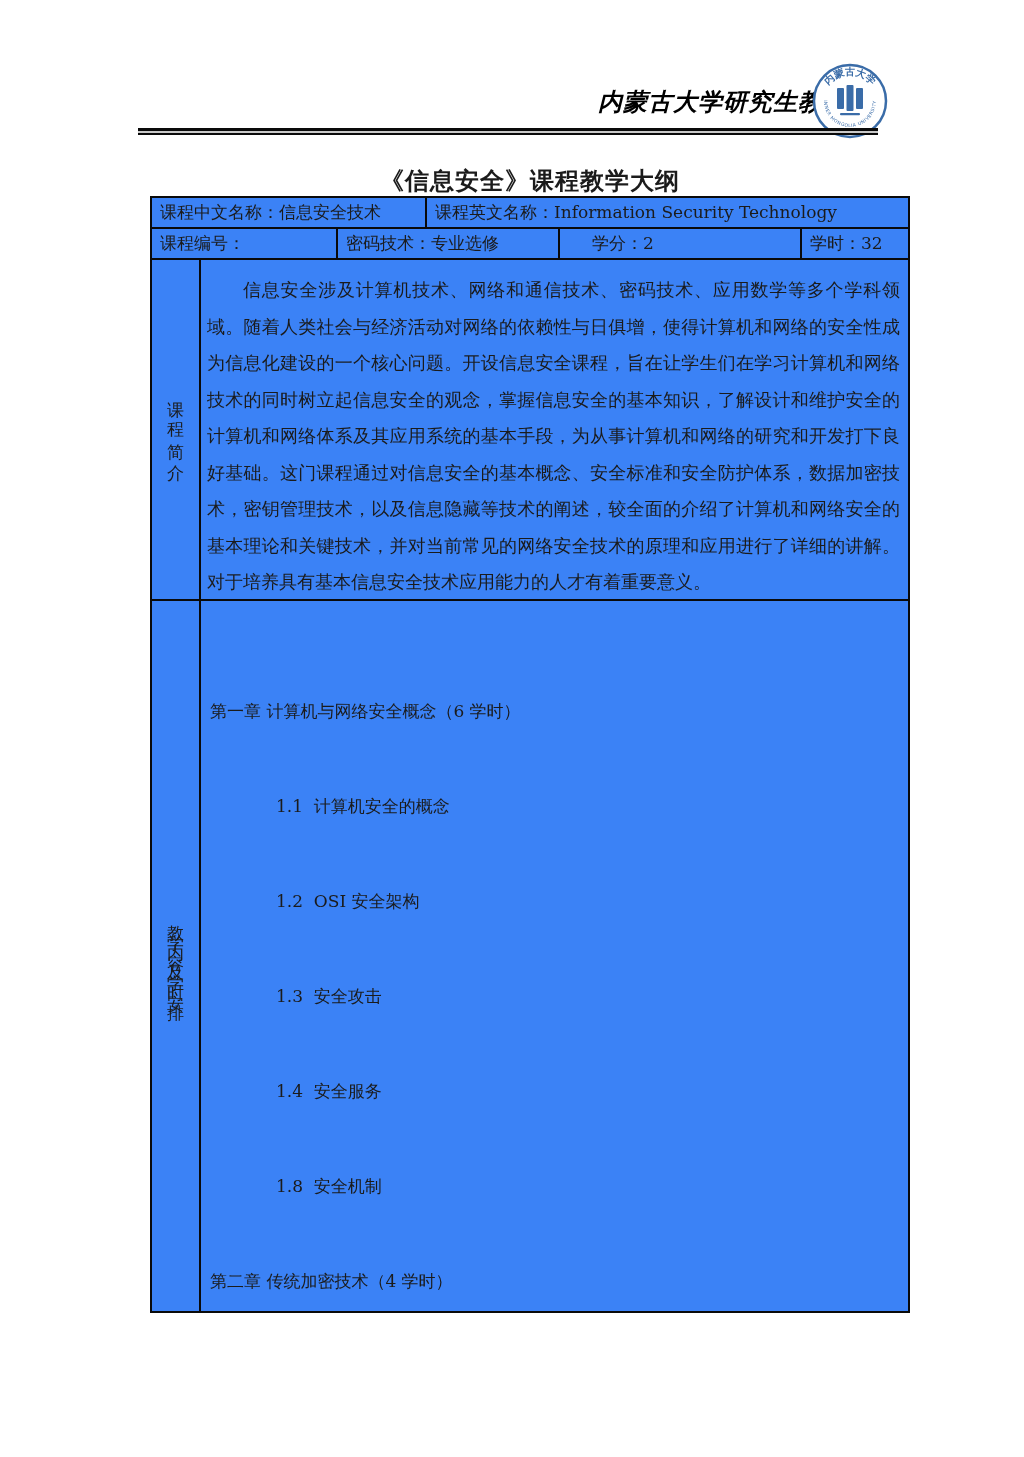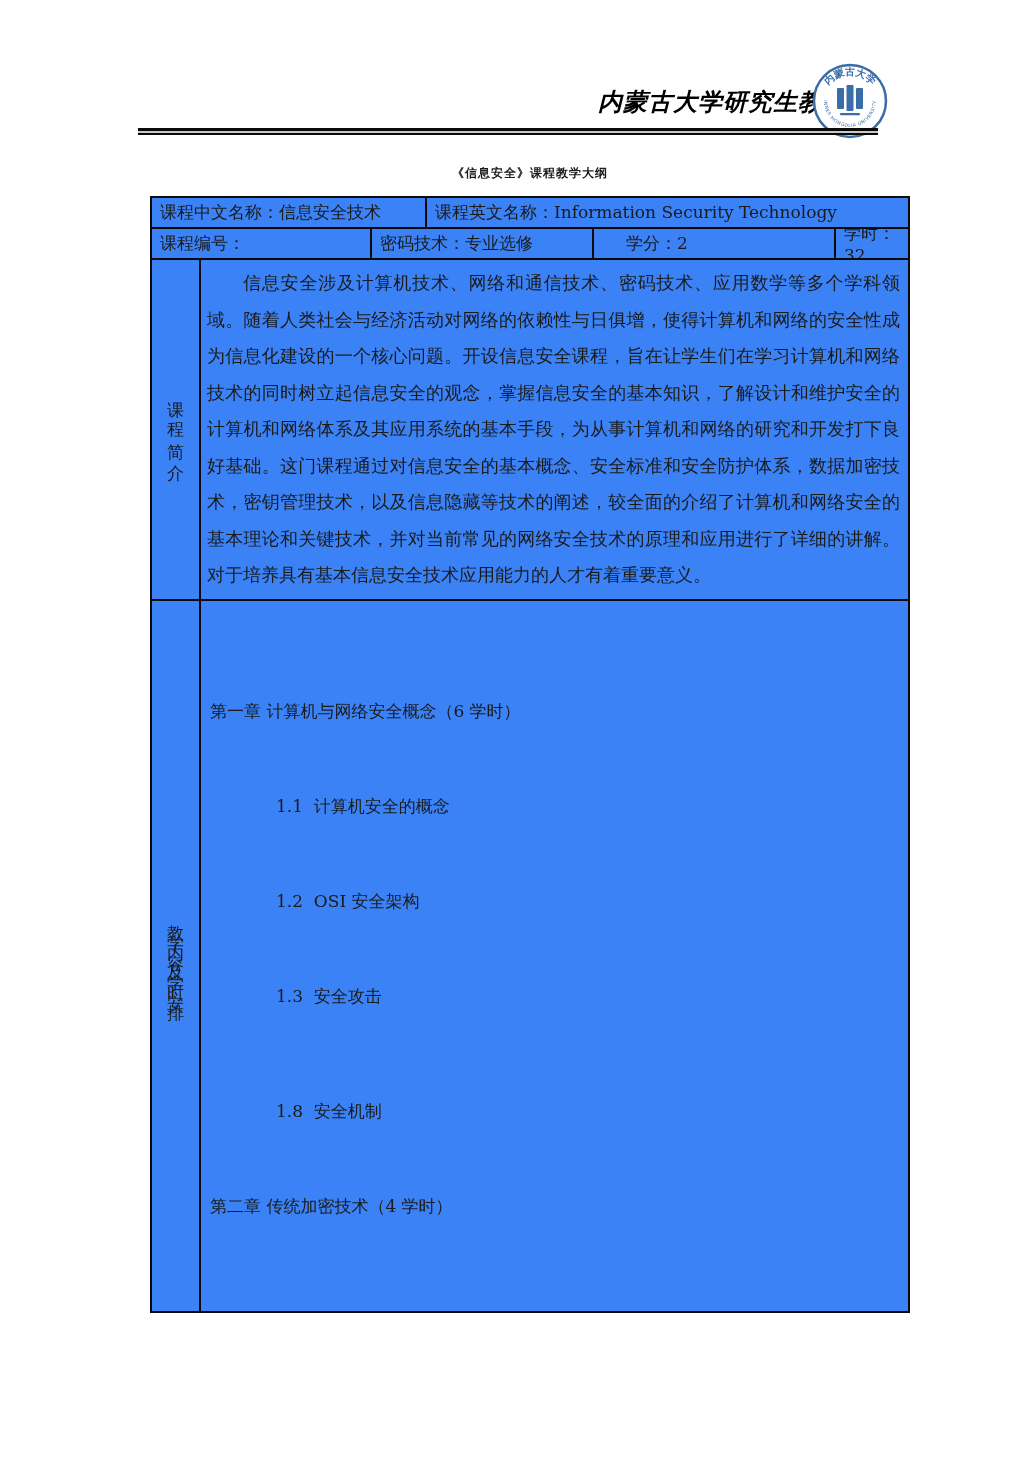--- a/index.html
+++ b/index.html
@@ -46,21 +46,21 @@
     background: #c9c9c9;
   }
 
   
   .doc-title {
     position: absolute;
     left: 150px;
     top: 165px;
     width: 760px;
     text-align: center;
-    font-size: 12px;
+    font-size: 24px;
     font-weight: bold;
     letter-spacing: 1px;
   }
 
   
   .doc-table {
     position: absolute;
     left: 150px;
     top: 196px;
     width: 760px;
@@ -78,21 +78,21 @@
     white-space: pre-wrap;
     overflow: hidden;
   }
   .cell:first-child { border-left: none; }
 
   .r1 { height: 29px; }
   .r1 .c1 { width: 273px; }
   .r1 .c2 { flex: 1; }
 
   .r2 { height: 31px; }
-  .r2 .c1 { width: 218px; }
+  .r2 .c1 { width: 184px; }
   .r2 .c2 { width: 222px; }
   .r2 .c3 { width: 194px; padding-left: 32px; }
   .r2 .c4 { flex: 1; margin-left: 48px; }
 
   .sec1 { height: 341px; }
   .sec2 { height: 712px; }
 
   .label-cell {
     width: 47px;
     padding: 0;
@@ -108,21 +108,21 @@
   .vlabel.sp-wide  { letter-spacing: 21px; }
   .vlabel.sp-tight { letter-spacing: 10px; }
 
   .content-cell {
     flex: 1;
     align-items: flex-start;
     padding: 0;
   }
 
   .intro-text {
-    padding: 5px 8px 0 6px;
+    padding: 12px 8px 0 6px;
     font-size: 18px;
     line-height: 36.5px;
     text-align: justify;
     text-indent: 2em;
     width: 100%;
   }
 
   .outline {
     width: 100%;
     padding-top: 13px;
@@ -199,20 +199,21 @@
           
         
             <div class="oline chapter">第一章 计算机与网络安全概念（6 学时）</div>
           
             <div class="oline section">1.1  计算机安全的概念</div>
           
             <div class="oline section">1.2  OSI 安全架构</div>
           
             <div class="oline section">1.3  安全攻击</div>
           
+            <div class="oline section">1.4  安全服务</div>
           
             <div class="oline section">1.8  安全机制</div>
           
             <div class="oline chapter">第二章 传统加密技术（4 学时）</div>
           
             
           
             
           
             

